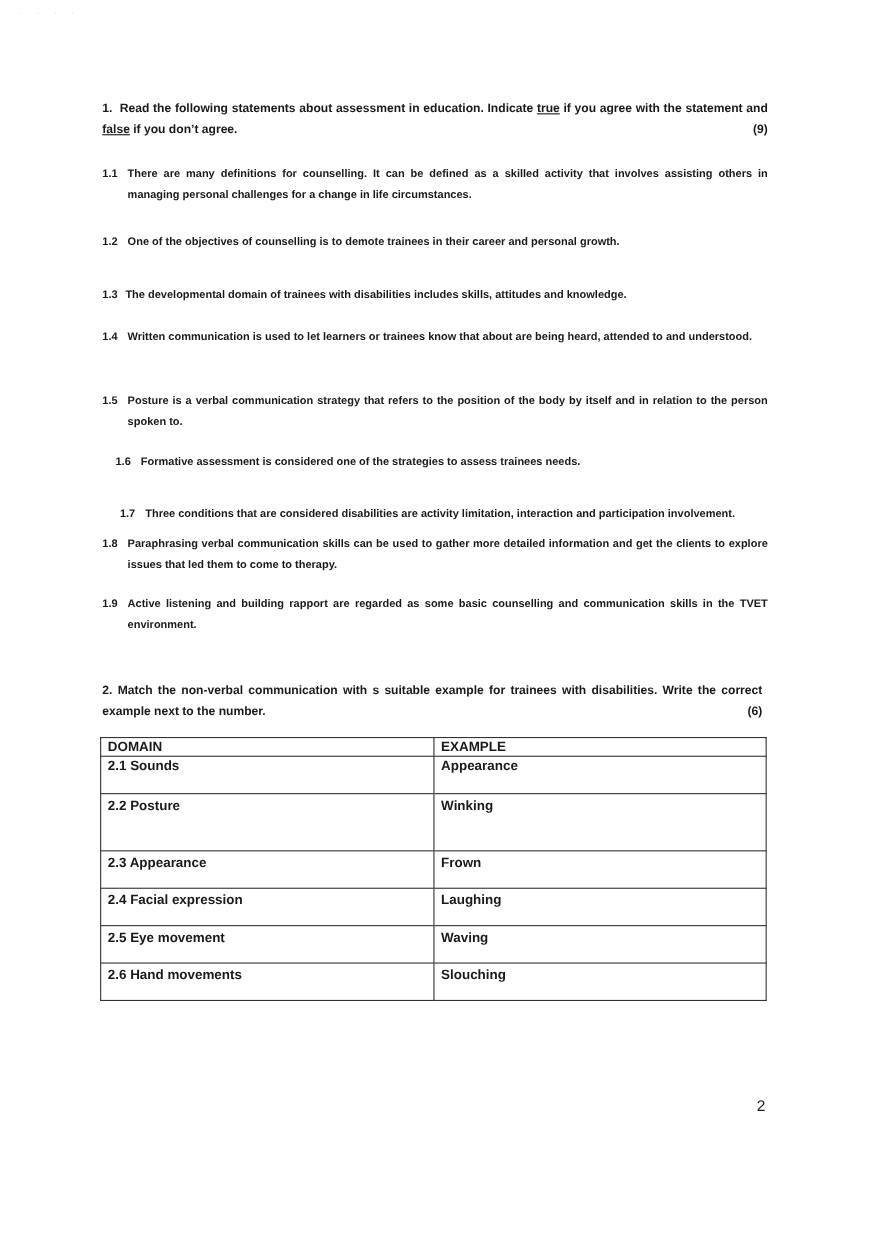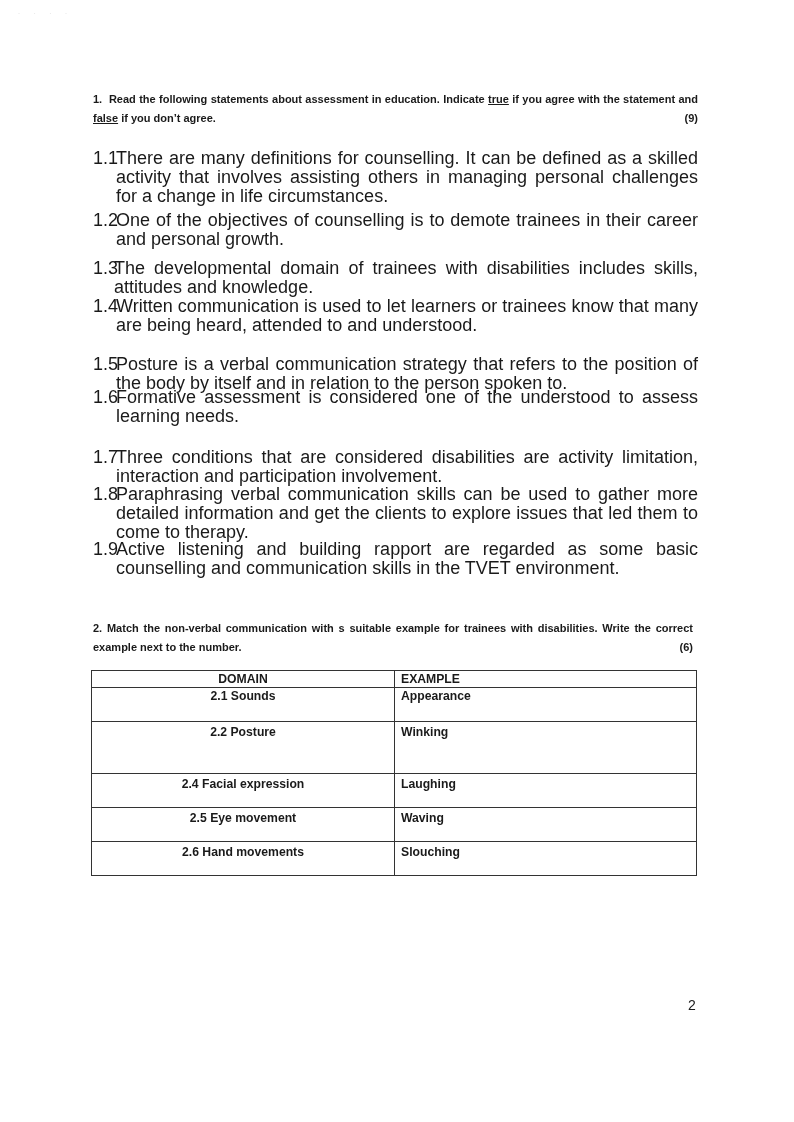--- a/index.html
+++ b/index.html
@@ -2,28 +2,28 @@
 <html><head>
 <meta charset="utf-8">
 <style>
   html, body { margin: 0; padding: 0; background: #ffffff; }
   body { width: 794px; height: 1122px; position: relative; overflow: hidden;
          font-family: "Liberation Sans", "DejaVu Sans", sans-serif; color: #1a1a1a; }
   .scan-marks { position: absolute; left: 18px; top: 10px; font-size: 6px; color: #bbbbbb; letter-spacing: 6px; }
   .q-head { position: absolute; left: 93px; width: 605px; font-size: 11px; font-weight: bold; line-height: 19px; text-align: justify; }
   .q-head .u { text-decoration: underline; }
   .marks { position: absolute; right: 0; }
-  .item { position: absolute; left: 93px; width: 605px; font-size: 18px; font-weight: normal; line-height: 19px; }
+  .item { position: absolute; left: 93px; width: 605px; font-size: 10px; font-weight: bold; line-height: 19px; }
   .item .num { position: absolute; left: 0; top: 0; }
   .item .txt { display: block; padding-left: 23px; text-align: justify; }
   .item.tight .txt { padding-left: 21px; }
   table.match { position: absolute; left: 91px; top: 670px; width: 606px; border-collapse: collapse;
                 font-size: 12.2px; font-weight: bold; }
   table.match td { border: 1px solid #333; padding: 0 6px; vertical-align: top; line-height: 16px; }
-  table.match td.c1 { width: 290px; text-align: center; }
+  table.match td.c1 { width: 290px; }
   .page-num { position: absolute; left: 688px; top: 997px; font-size: 14px; }
 </style>
 </head>
 <body>
 
 <div class="scan-marks">· ·  ·   ·</div>
 
 <div class="q-head" style="top:90px;">
   <span>1.</span>&nbsp;
   <span>Read the following statements about assessment in education. Indicate </span><span class="u">true</span><span> if you agree with the statement and </span><span class="u">false</span><span> if you don’t agree.</span>
@@ -37,31 +37,31 @@
 <div class="item" style="top:211px;">
   <span class="num">1.2</span>
   <span class="txt">One of the objectives of counselling is to demote trainees in their career and personal growth.</span>
 </div>
 <div class="item tight" style="top:259px;">
   <span class="num">1.3</span>
   <span class="txt">The developmental domain of trainees with disabilities includes skills, attitudes and knowledge.</span>
 </div>
 <div class="item" style="top:297px;">
   <span class="num">1.4</span>
-  <span class="txt">Written communication is used to let learners or trainees know that many are being heard, attended to and understood.</span>
+  <span class="txt">Written communication is used to let learners or trainees know that about are being heard, attended to and understood.</span>
 </div>
 <div class="item" style="top:355px;">
   <span class="num">1.5</span>
   <span class="txt">Posture is a verbal communication strategy that refers to the position of the body by itself and in relation to the person spoken to.</span>
 </div>
-<div class="item" style="top:388px;">
+<div class="item" style="top:411px;margin-left:12px;">
   <span class="num">1.6</span>
-  <span class="txt">Formative assessment is considered one of the understood to assess learning needs.</span>
+  <span class="txt">Formative assessment is considered one of the strategies to assess trainees needs.</span>
 </div>
-<div class="item" style="top:448px;">
+<div class="item" style="top:458px;margin-left:16px;">
   <span class="num">1.7</span>
   <span class="txt">Three conditions that are considered disabilities are activity limitation, interaction and participation involvement.</span>
 </div>
 <div class="item" style="top:485px;">
   <span class="num">1.8</span>
   <span class="txt">Paraphrasing verbal communication skills can be used to gather more detailed information and get the clients to explore issues that led them to come to therapy.</span>
 </div>
 <div class="item" style="top:540px;">
   <span class="num">1.9</span>
   <span class="txt">Active listening and building rapport are regarded as some basic counselling and communication skills in the TVET environment.</span>
@@ -81,20 +81,24 @@
   </tr>
   <tr style="height:34px;">
     <td class="c1">2.1 Sounds</td>
     <td>Appearance</td>
   </tr>
   <tr style="height:52px;">
     <td class="c1" style="padding-top:2px;margin-left:19px;">2.2 Posture</td>
     <td style="padding-top:2px;">Winking</td>
   </tr>
   <tr style="height:34px;">
+    <td class="c1" style="padding-top:2px;">2.3 Appearance</td>
+    <td style="padding-top:2px;">Frown</td>
+  </tr>
+  <tr style="height:34px;">
     <td class="c1" style="padding-top:2px;">2.4 Facial expression</td>
     <td style="padding-top:2px;">Laughing</td>
   </tr>
   <tr style="height:34px;">
     <td class="c1" style="padding-top:2px;">2.5 Eye movement</td>
     <td style="padding-top:2px;margin-top:40px;">Waving</td>
   </tr>
   <tr style="height:34px;">
     <td class="c1" style="padding-top:2px;margin-left:28px;">2.6 Hand movements</td>
     <td style="padding-top:2px;">Slouching</td>

